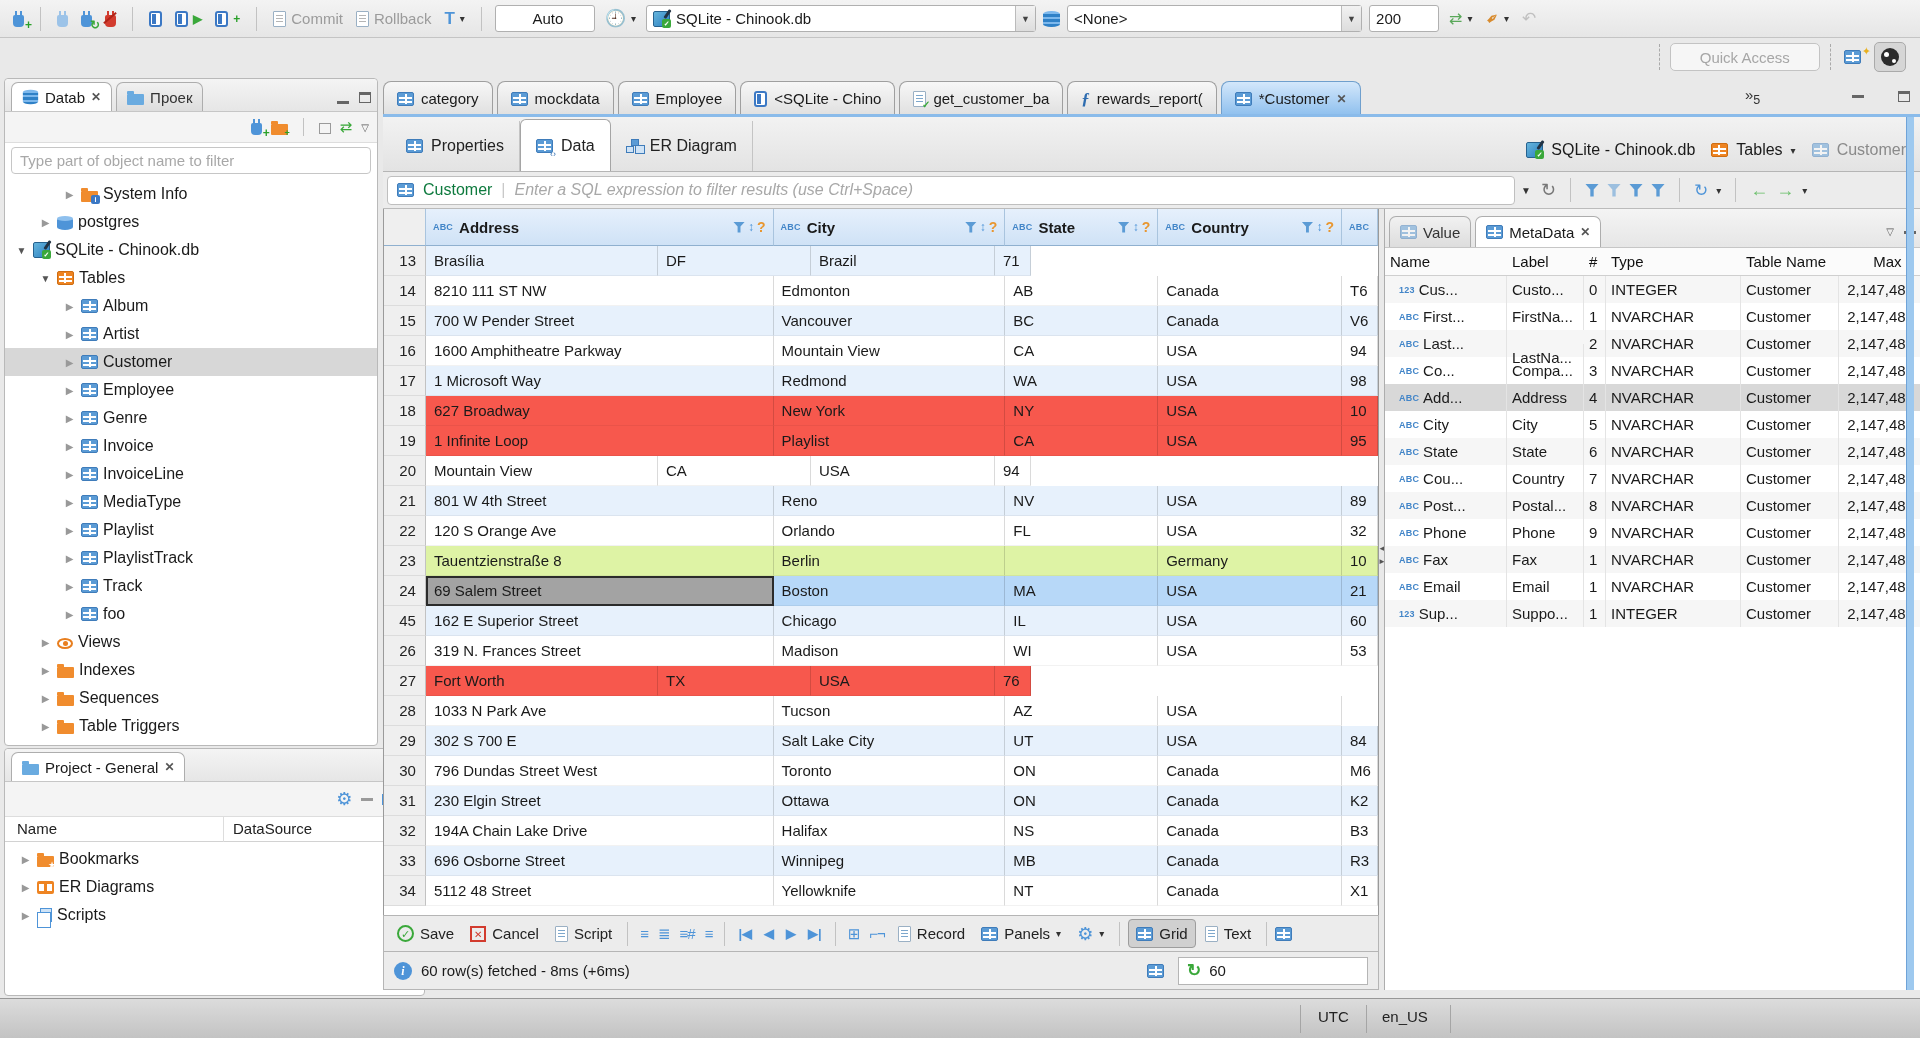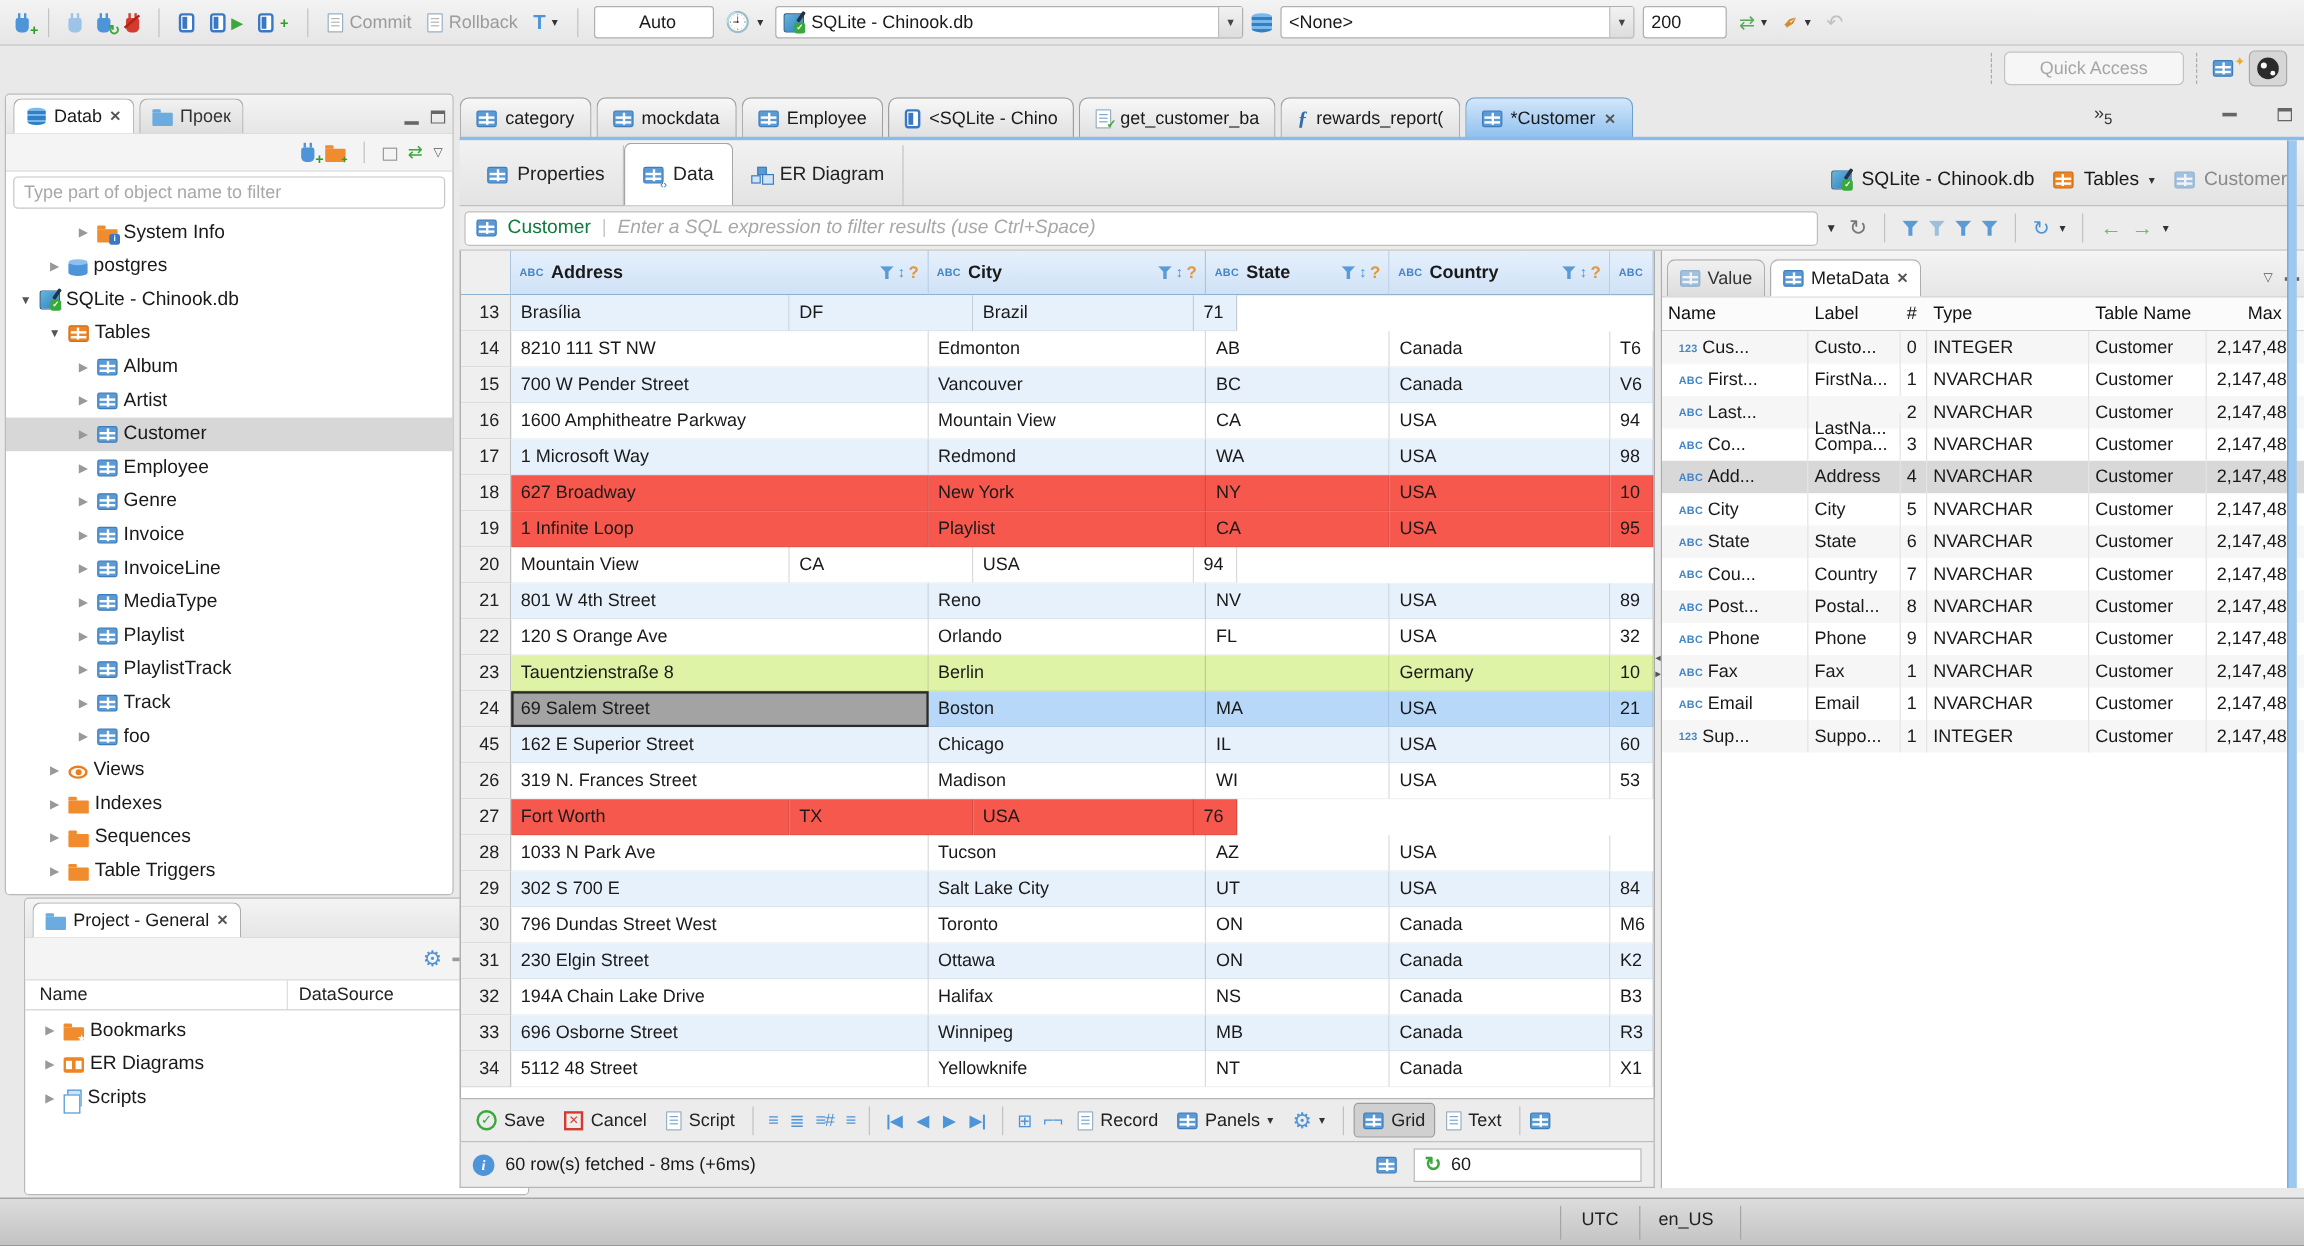--- a/index.html
+++ b/index.html
@@ -372,21 +372,21 @@
           <span class="i i-folder"></span>
           <span class="ellip">Table Triggers</span>
         </div>
         <div class="trow" style="padding-left: 34px;">
           <span class="ellip">Data Types</span>
         </div>
       </div>
   </div>
 
   
-  <div class="panel" style="left:20px;top:748px;width:421px;height:248px;overflow:hidden">
+  <div class="panel" style="left:4px;top:748px;width:421px;height:248px;overflow:hidden">
     <div class="tabband">
       <div class="ptab">
         <span class="i i-folder blue"></span>
         <span>Project - General</span>
         <span class="x">✕</span>
       </div>
       <span class="minmax">
         <span class="i i-min"></span>
         <span class="i i-max"></span>
       </span>

